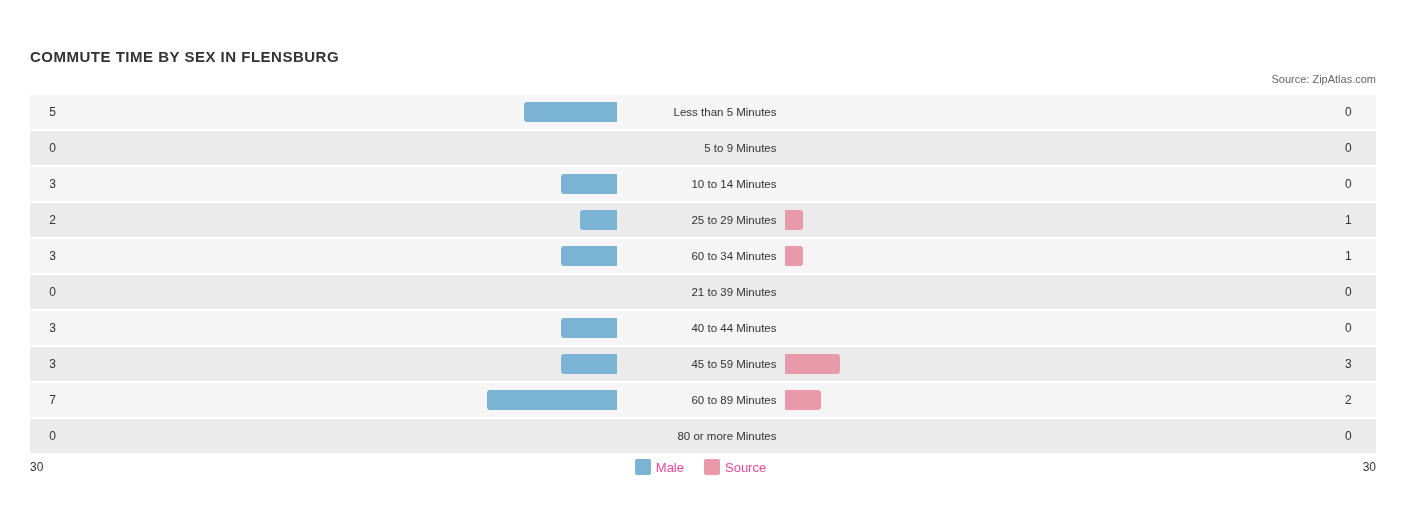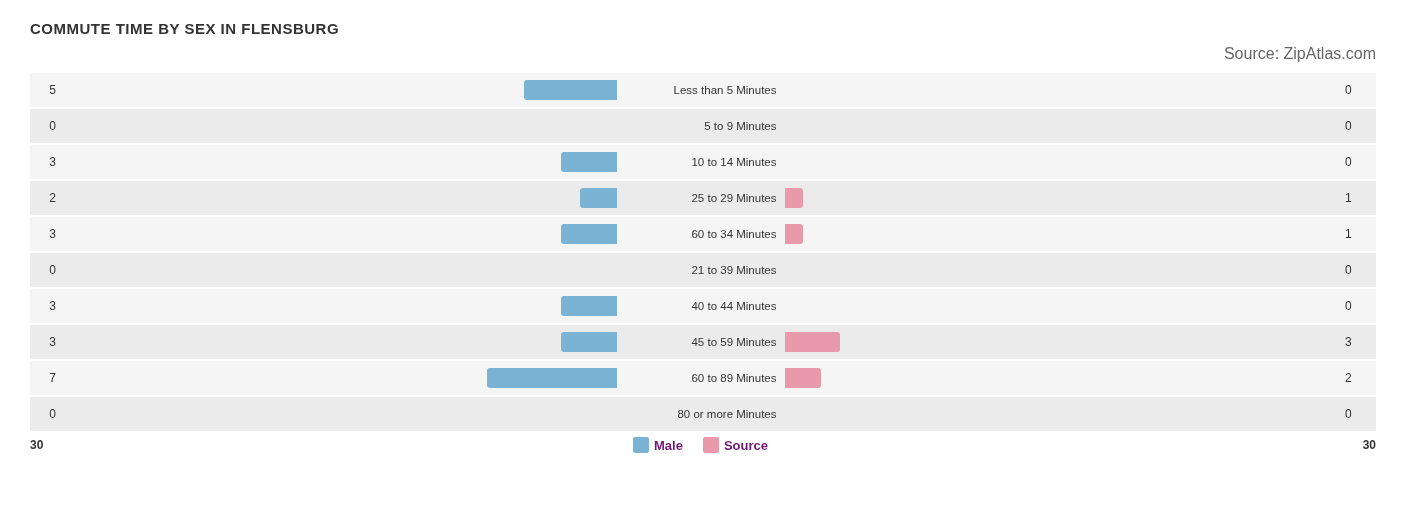--- a/index.html
+++ b/index.html
@@ -10,23 +10,24 @@
       min-height: 523px;
       padding: 20px 30px;
     }
     .chart-title {
       font-size: 15px;
       font-weight: bold;
       text-transform: uppercase;
       color: #333;
       margin-bottom: 8px;
       letter-spacing: 0.5px;
+      margin-top: 28px;
     }
     .source {
-      font-size: 16px;
+      font-size: 11px;
       color: #666;
       text-align: right;
       margin-bottom: 10px;
     }
     .chart-area {
       position: relative;
       width: 100%;
     }
     .bar-row {
       display: flex;
@@ -91,21 +92,20 @@
       color: #333;
       padding-left: 4px;
       flex-shrink: 0;
     }
     .bottom-row {
       display: flex;
       justify-content: space-between;
       align-items: center;
       margin-top: 6px;
       padding: 0 0px;
-      font-weight: bold;
     }
     .axis-label {
       font-size: 12px;
       color: #333;
       width: 30px;
     }
     .axis-label-right {
       font-size: 12px;
       color: #333;
       width: 35px;
@@ -116,21 +116,21 @@
       gap: 20px;
       align-items: center;
       justify-content: center;
       flex: 1;
     }
     .legend-item {
       display: flex;
       align-items: center;
       gap: 5px;
       font-size: 13px;
-      color: #701a75;
+      color: #ec4899;
     }
     .legend-box {
       width: 16px;
       height: 16px;
       border-radius: 2px;
     }
     .legend-box-male { background: #7ab3d4; }
     .legend-box-female { background: #e89aaa; }
   </style>
 </head>

